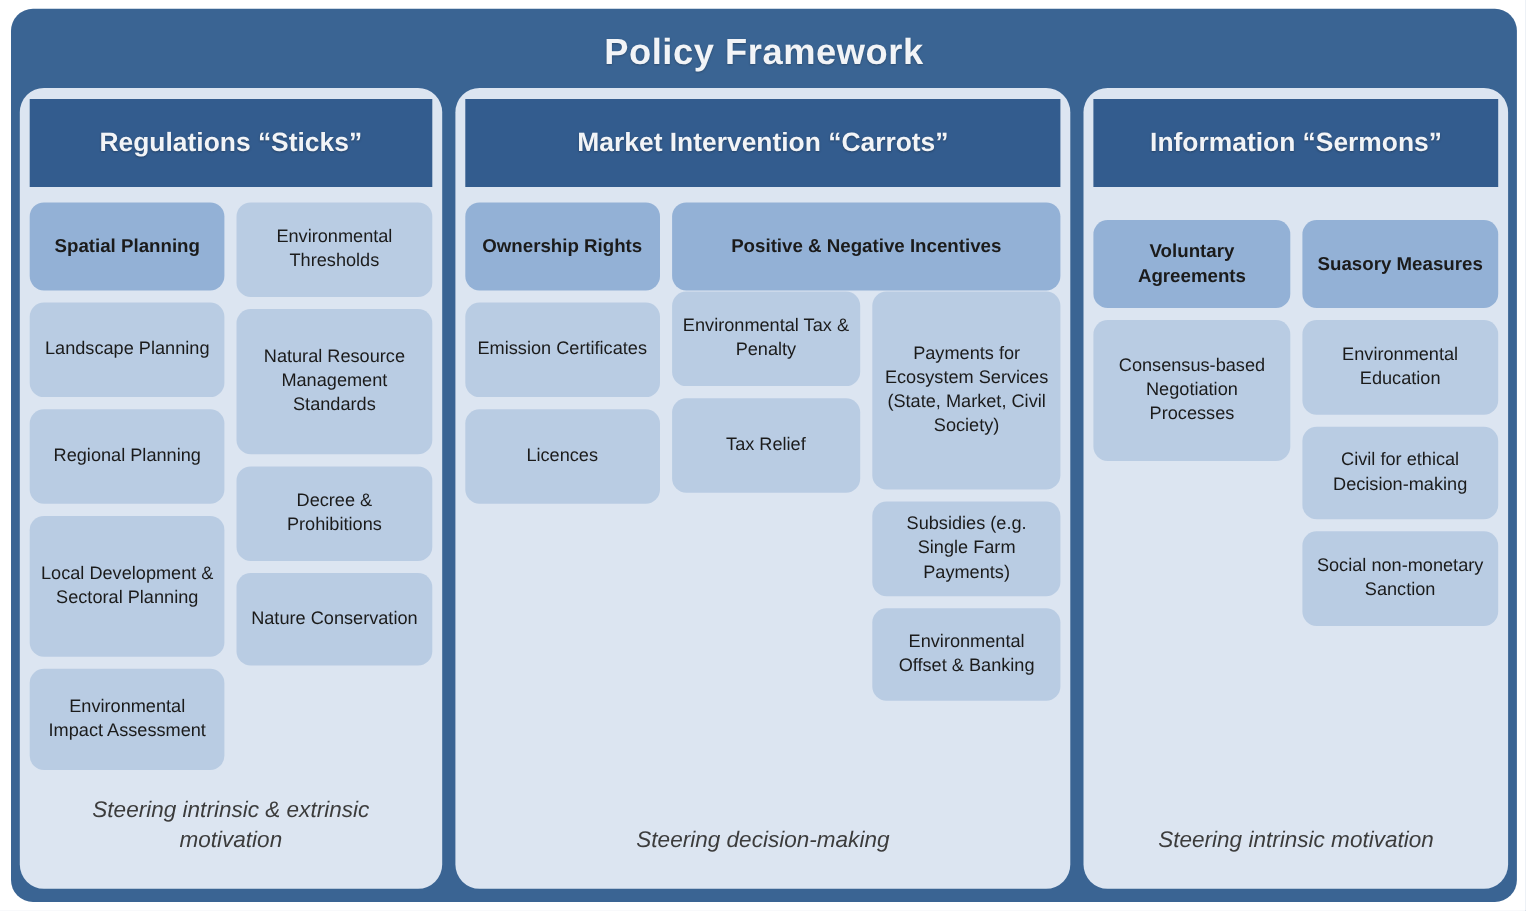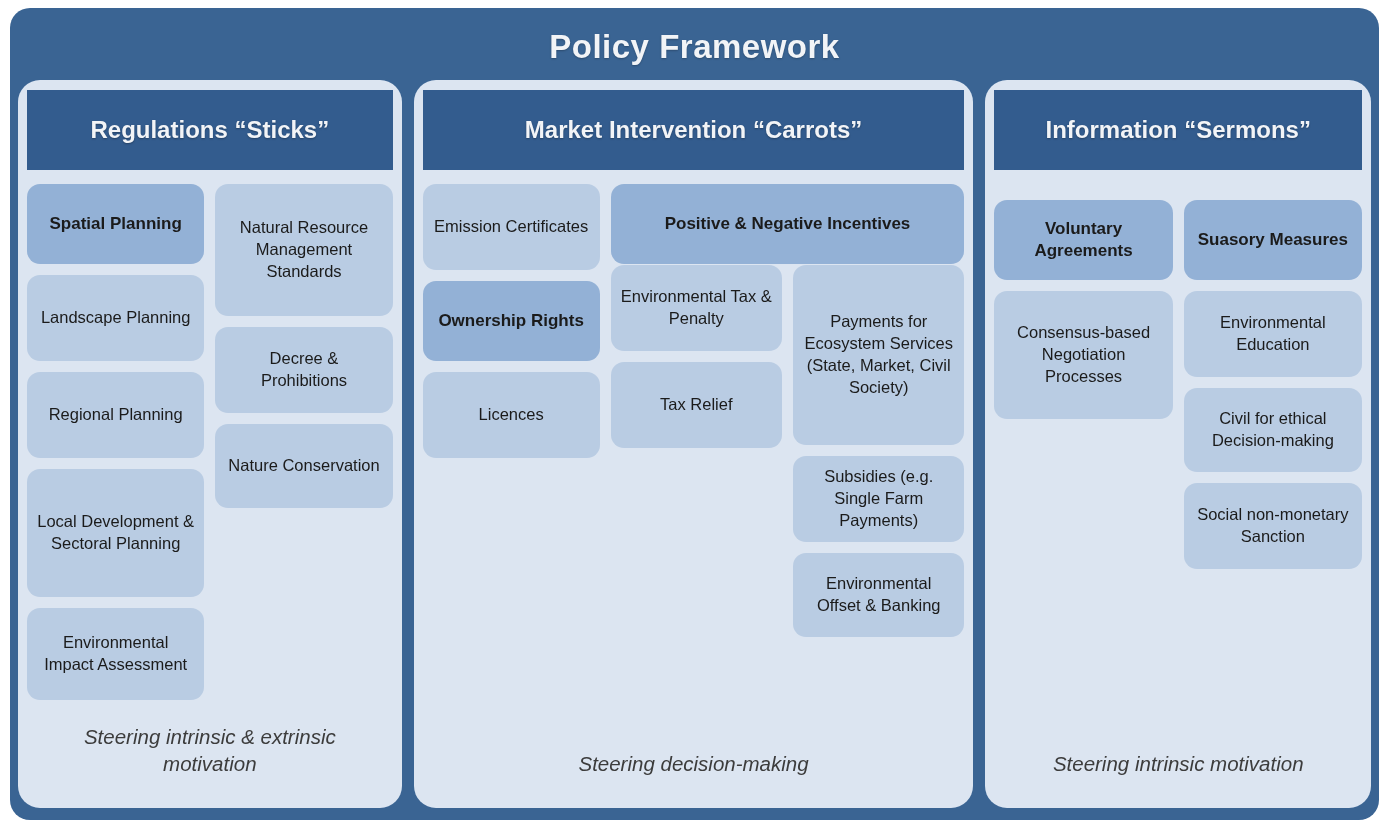--- a/index.html
+++ b/index.html
@@ -74,34 +74,35 @@
       <div class="colheader">Regulations “Sticks”</div>
       <div class="stacks">
         <div class="stack">
           <div class="box subheader">Spatial Planning</div>
           <div class="box item h86">Landscape Planning</div>
           <div class="box item h86">Regional Planning</div>
           <div class="box item h128">Local Development &amp; Sectoral Planning</div>
           <div class="box item h92">Environmental Impact Assessment</div>
         </div>
         <div class="stack">
+          <div class="box item h86">Environmental Thresholds</div>
           <div class="box item h132">Natural Resource Management Standards</div>
           <div class="box item h86">Decree &amp; Prohibitions</div>
           <div class="box item h84">Nature Conservation</div>
         </div>
       </div>
       <div class="footer">Steering intrinsic &amp; extrinsic motivation</div>
     </section>
 
     <section class="col col-2">
       <div class="colheader">Market Intervention “Carrots”</div>
       <div class="stacks">
         <div class="stack">
+          <div class="box subheader">Ownership Rights</div>
           <div class="box item h86">Emission Certificates</div>
-          <div class="box subheader">Ownership Rights</div>
           <div class="box item h86">Licences</div>
         </div>
         <div class="span2">
           <div class="box subheader">Positive &amp; Negative Incentives</div>
           <div class="stacks">
             <div class="stack">
               <div class="box item h86">Environmental Tax &amp; Penalty</div>
               <div class="box item h86">Tax Relief</div>
             </div>
             <div class="stack">

